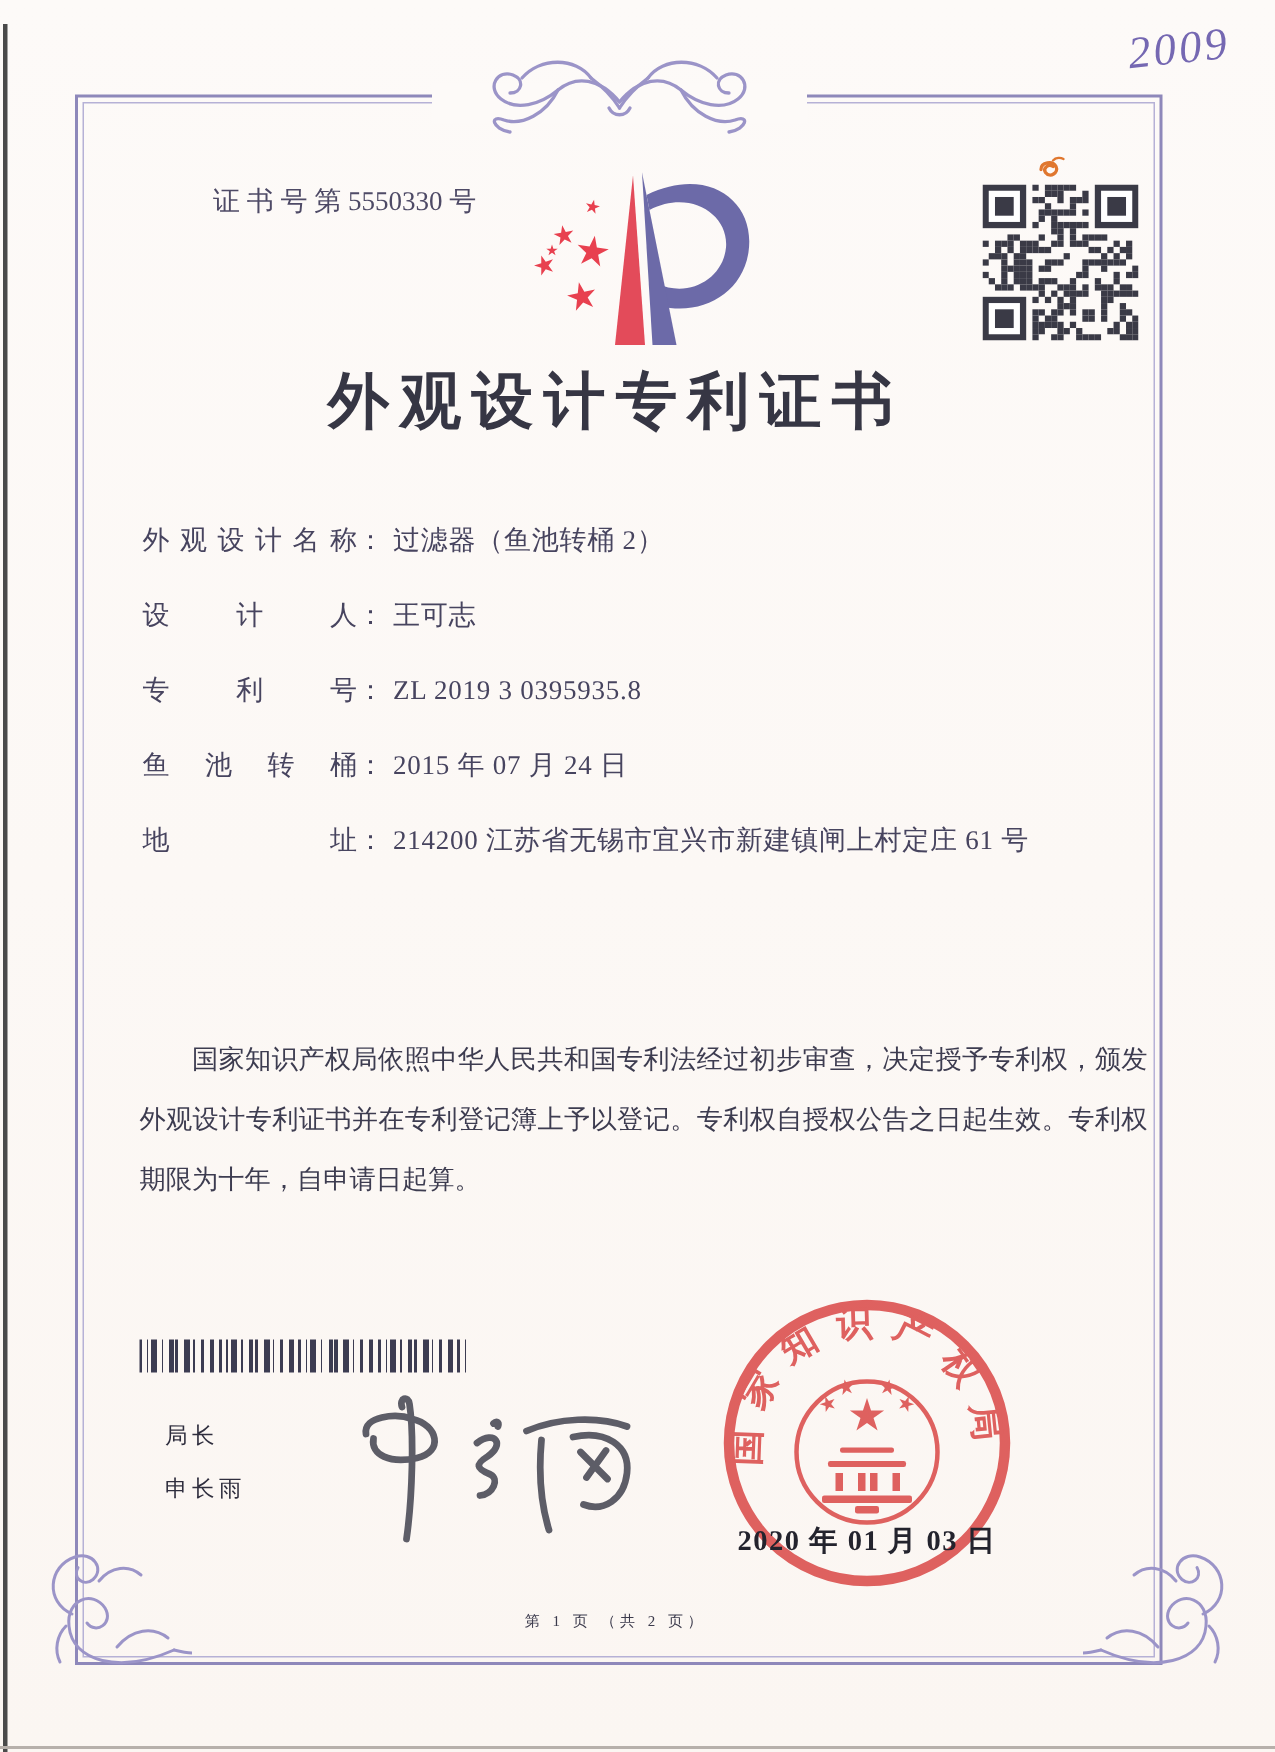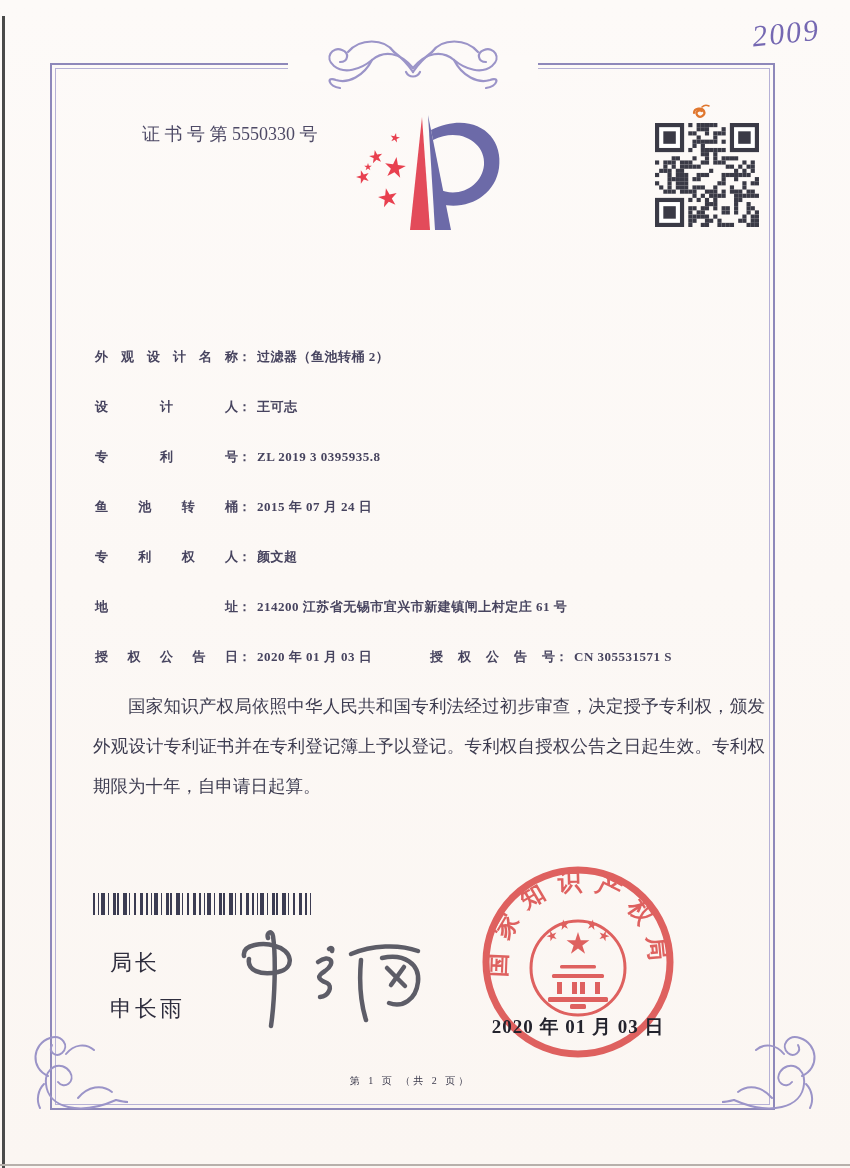--- a/index.html
+++ b/index.html
@@ -19,21 +19,21 @@
   
   .cert-no{position:absolute;left:95px;top:122px;font-size:18px;color:#4e4a66;margin-left:47px;}
   .hand-note{position:absolute;left:752px;top:16px;font-size:30px;font-style:italic;color:#7568b2;
              transform:rotate(-6deg);letter-spacing:2px;font-family:"Liberation Serif",serif;}
   .logo{position:absolute;left:338px;top:108px;width:170px;height:130px;}
   .qr{position:absolute;left:655px;top:123px;width:104px;height:104px;}
   .orange-mark{position:absolute;left:690px;top:103px;width:22px;height:18px;}
   .title{position:absolute;left:50px;top:240px;width:721px;text-align:center;font-size:41px;font-weight:700;
          letter-spacing:7px;color:#363644;}
   
-  .fields{position:absolute;left:95px;top:348px;width:670px;font-size:13px;color:#47445f;font-weight:bold;}
+  .fields{position:absolute;left:95px;top:348px;width:670px;font-size:18px;color:#47445f;}
   .frow{position:relative;height:26px;margin-bottom:24px;white-space:nowrap;}
   .flabel{display:inline-block;width:143px;text-align:justify;text-align-last:justify;}
   .colon{display:inline-block;margin-right:6px;}
   .fvalue{letter-spacing:0.5px;}
   .fgroup2{position:absolute;left:335px;top:0;}
   .fgroup2 .flabel{width:125px;}
   
   .bodytext{position:absolute;left:93px;top:686px;width:672px;font-size:17.5px;line-height:40px;
             text-align:justify;color:#3d3c50;}
   .bodytext p{margin:0;text-indent:2em;}
@@ -43,21 +43,21 @@
       #3c3c52 0 2px,transparent 2px 5px,
       #3c3c52 5px 6px,transparent 6px 8px,
       #3c3c52 8px 12px,transparent 12px 15px,
       #3c3c52 15px 16px,transparent 16px 20px,
       #3c3c52 20px 23px,transparent 23px 24px,
       #3c3c52 24px 26px,transparent 26px 30px,
       #3c3c52 30px 34px,transparent 34px 36px,
       #3c3c52 36px 37px,transparent 37px 41px,
       #3c3c52 41px 43px,transparent 43px 47px,
       #3c3c52 47px 50px,transparent 50px 53px);}
-  .director{position:absolute;left:110px;top:948px;font-size:22px;color:#2f2e3e;}
+  .director{position:absolute;left:110px;top:948px;font-size:15px;color:#2f2e3e;}
   .director div{margin-bottom:16px;letter-spacing:3px;}
   .signature{position:absolute;left:212px;top:922px;width:225px;height:112px;}
   .seal{position:absolute;left:478px;top:862px;width:200px;height:200px;mix-blend-mode:multiply;}
   .seal-date{position:absolute;left:478px;top:1014px;width:200px;text-align:center;font-size:19px;
              color:#23232d;font-weight:600;letter-spacing:1px;}
   .page-info{position:absolute;left:50px;top:1074px;width:721px;text-align:center;font-size:10px;
              letter-spacing:3px;color:#3b3a4c;}
   .back-note{position:absolute;left:50px;top:1178px;width:721px;text-align:right;font-size:15.5px;
              letter-spacing:4px;color:#3b3a4c;}
   svg{display:block;}
@@ -350,45 +350,37 @@
       <rect x="0" y="72" width="28" height="28" fill="#3a3a46"></rect>
       <rect x="4" y="76" width="20" height="20" fill="#fff"></rect>
       <rect x="8" y="80" width="12" height="12" fill="#3a3a46"></rect>
     </svg>
 
   <svg class="orange-mark" viewBox="0 0 22 18">
     <path d="M 4,10 C 4,5 12,4 14,8 C 16,12 10,16 7,12 C 5,9 9,6 12,8" stroke="#e0772f" stroke-width="2.2" fill="none" stroke-linecap="round"></path>
     <path d="M 12,4 C 14,2 17,2 19,3" stroke="#e0772f" stroke-width="1.6" fill="none" stroke-linecap="round"></path>
   </svg>
 
+  <div class="title">外观设计专利证书</div>
 
   <div class="fields">
     <div class="frow">
       <span class="flabel">外观设计名称</span><span class="colon">：</span><span class="fvalue">过滤器（鱼池转桶 2）</span>
     </div>
     <div class="frow">
       <span class="flabel">设计人</span><span class="colon">：</span><span class="fvalue">王可志</span>
     </div>
     <div class="frow">
       <span class="flabel">专利号</span><span class="colon">：</span><span class="fvalue">ZL 2019 3 0395935.8</span>
     </div>
     <div class="frow">
       <span class="flabel">鱼池转桶</span><span class="colon">：</span><span class="fvalue">2015 年 07 月 24 日</span>
     </div>
     <div class="frow">
-      <span class="flabel">专利权人</span><span class="colon">：</span><span class="fvalue">颜文超</span>
-    </div>
-    <div class="frow">
       <span class="flabel">地址</span><span class="colon">：</span><span class="fvalue">214200 江苏省无锡市宜兴市新建镇闸上村定庄 61 号</span>
-    </div>
-    <div class="frow">
-      <span class="flabel">授权公告日</span><span class="colon">：</span><span class="fvalue">2020 年 01 月 03 日</span>
-      <span class="fgroup2">
-        <span class="flabel">授权公告号</span><span class="colon">：</span><span class="fvalue">CN 305531571 S</span>
-      </span>
     </div>
   </div>
 
   <div class="bodytext">
     <p>国家知识产权局依照中华人民共和国专利法经过初步审查，决定授予专利权，颁发外观设计专利证书并在专利登记簿上予以登记。专利权自授权公告之日起生效。专利权期限为十年，自申请日起算。</p>
   </div>
 
   <div class="barcode"></div>
 
   <div class="director">

